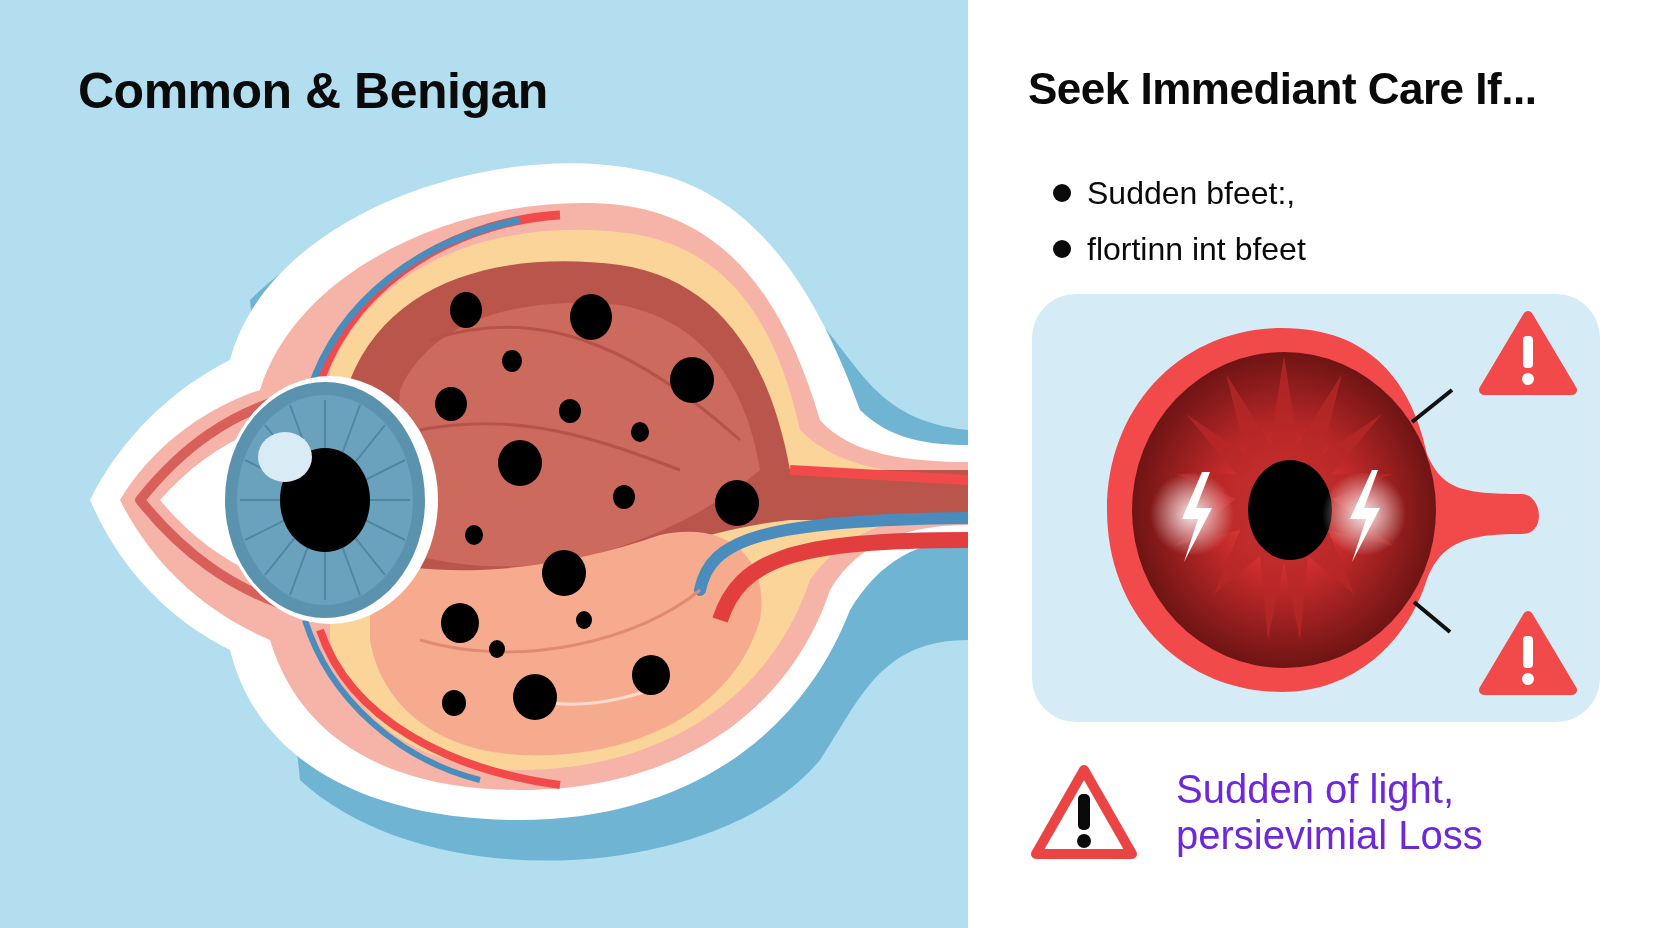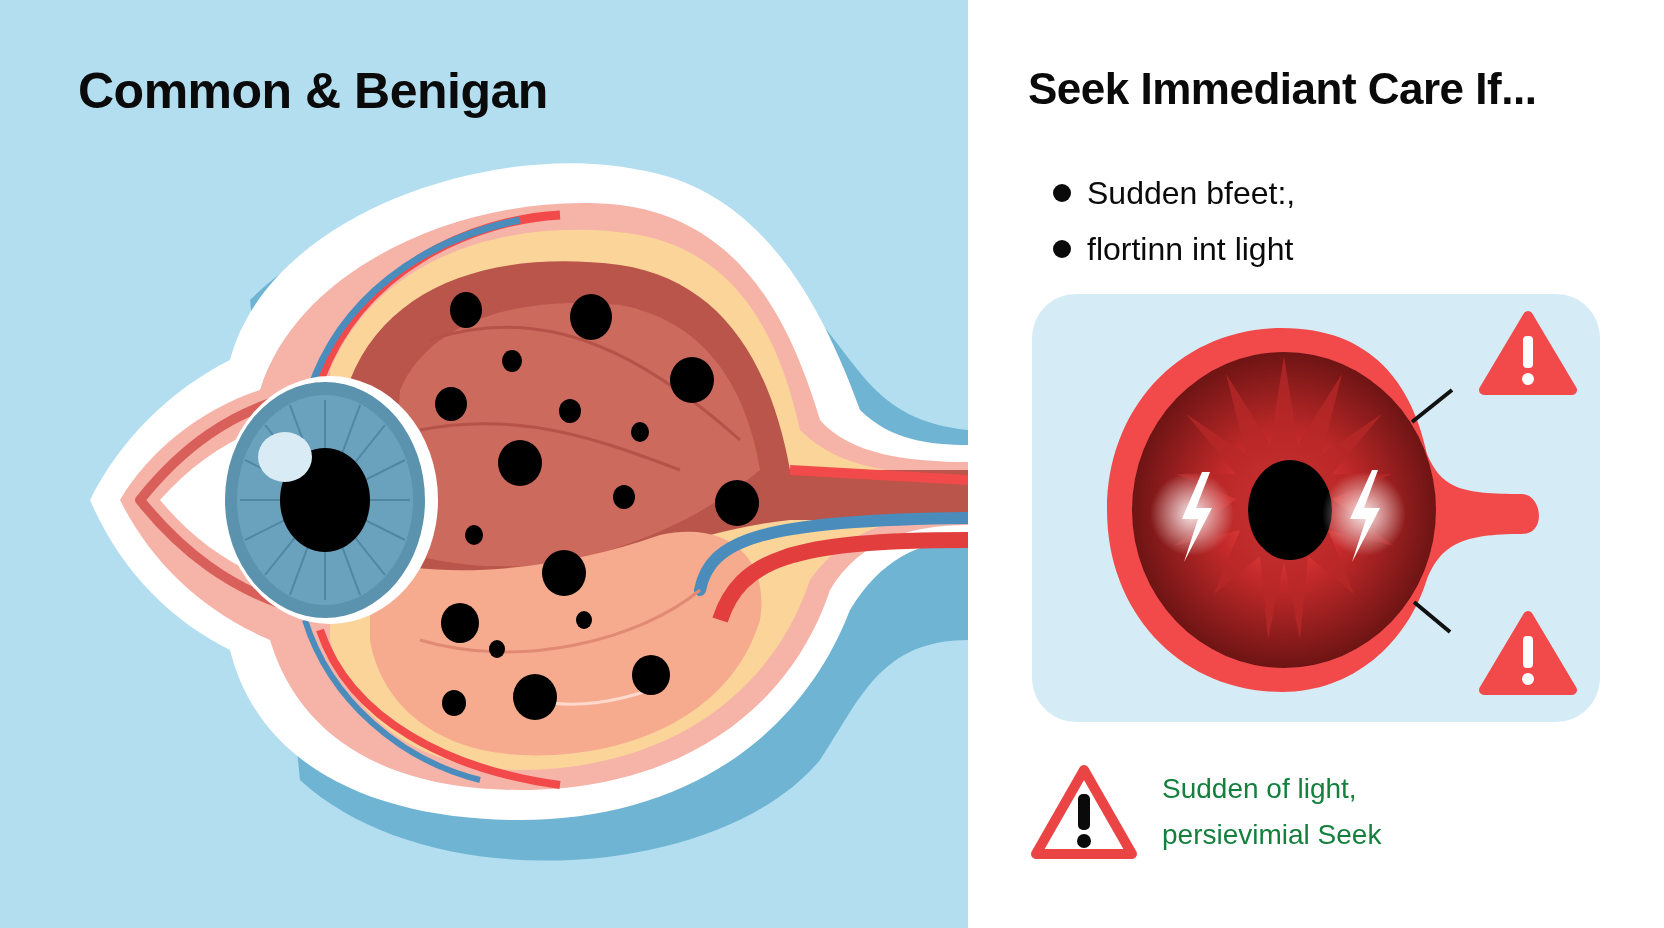--- a/index.html
+++ b/index.html
@@ -8,21 +8,21 @@
   .right-panel { position: absolute; left: 968px; top: 0; width: 696px; height: 804px; background: #ffffff; }
   .left-title { position: absolute; left: 74px; top: 58px; font-size: 50px; font-weight: 700; color: #0a0a0a; letter-spacing: -0.5px; margin: 4px; }
   .right-title { position: absolute; left: 60px; top: 64px; font-size: 44px; font-weight: 700; color: #0a0a0a; letter-spacing: -0.5px; margin: 0; white-space: nowrap; }
   .bullets { position: absolute; left: 68px; top: 148px; margin: 17px; padding: 0; list-style: none; }
   .bullets li { display: flex; align-items: center; height: 56px; font-size: 32px; color: #0a0a0a; }
   .bullets .dot { width: 18px; height: 18px; border-radius: 50%; background: #0a0a0a; margin-right: 16px; flex: none; }
   .card { position: absolute; left: 64px; top: 294px; width: 568px; height: 428px; background: #d5ecf6; border-radius: 44px; overflow: hidden; }
   .card svg { position: absolute; left: 0; top: 0; }
   .warning-row { position: absolute; left: 60px; top: 760px; display: flex; align-items: center; }
   .warning-row .tri { width: 112px; height: 104px; flex: none; }
-  .warning-text { margin-left: 22px; font-size: 28px; line-height: 46px; color: #15803d; }
+  .warning-text { margin-left: 36px; font-size: 40px; line-height: 46px; color: #6d28d9; }
   .warning-text span { display: block; }
 </style>
 </head>
 <body>
 
 <section class="left-panel">
   <h1 class="left-title">Common &amp; Benigan</h1>
 
   <svg width="968" height="928" viewBox="0 0 968 928" style="position:absolute;left:0;top:0;">
 
@@ -99,21 +99,21 @@
 <section class="right-panel">
   <h1 class="right-title">Seek Immediant Care If...</h1>
 
   <ul class="bullets">
     <li>
       <span class="dot"></span>
       <span>Sudden bfeet:,</span>
     </li>
     <li>
       <span class="dot"></span>
-      <span>flortinn int light</span>
+      <span>flortinn int bfeet</span>
     </li>
   </ul>
 
   <div class="card">
     <svg width="568" height="428" viewBox="0 0 568 428">
       <defs>
         <radialGradient id="glow" cx="50%" cy="50%" r="50%">
           <stop offset="0%" stop-color="#ff5050"></stop>
           <stop offset="45%" stop-color="#c52a2a"></stop>
           <stop offset="100%" stop-color="#6e1414"></stop>
@@ -152,16 +152,16 @@
   </div>
 
   <div class="warning-row">
     <svg class="tri" viewBox="0 0 112 104">
       <path d="M56 10 L 104 94 L 8 94 Z" fill="#ffffff" stroke="#ea4444" stroke-width="10" stroke-linejoin="round"></path>
       <rect x="50" y="34" width="12" height="36" rx="5" fill="#0a0a0a"></rect>
       <circle cx="56" cy="81" r="7" fill="#0a0a0a"></circle>
     </svg>
     <div class="warning-text">
       <span>Sudden of light,</span>
-      <span>persievimial Seek</span>
+      <span>persievimial Loss</span>
     </div>
   </div>
 </section>
 
 </body></html>

